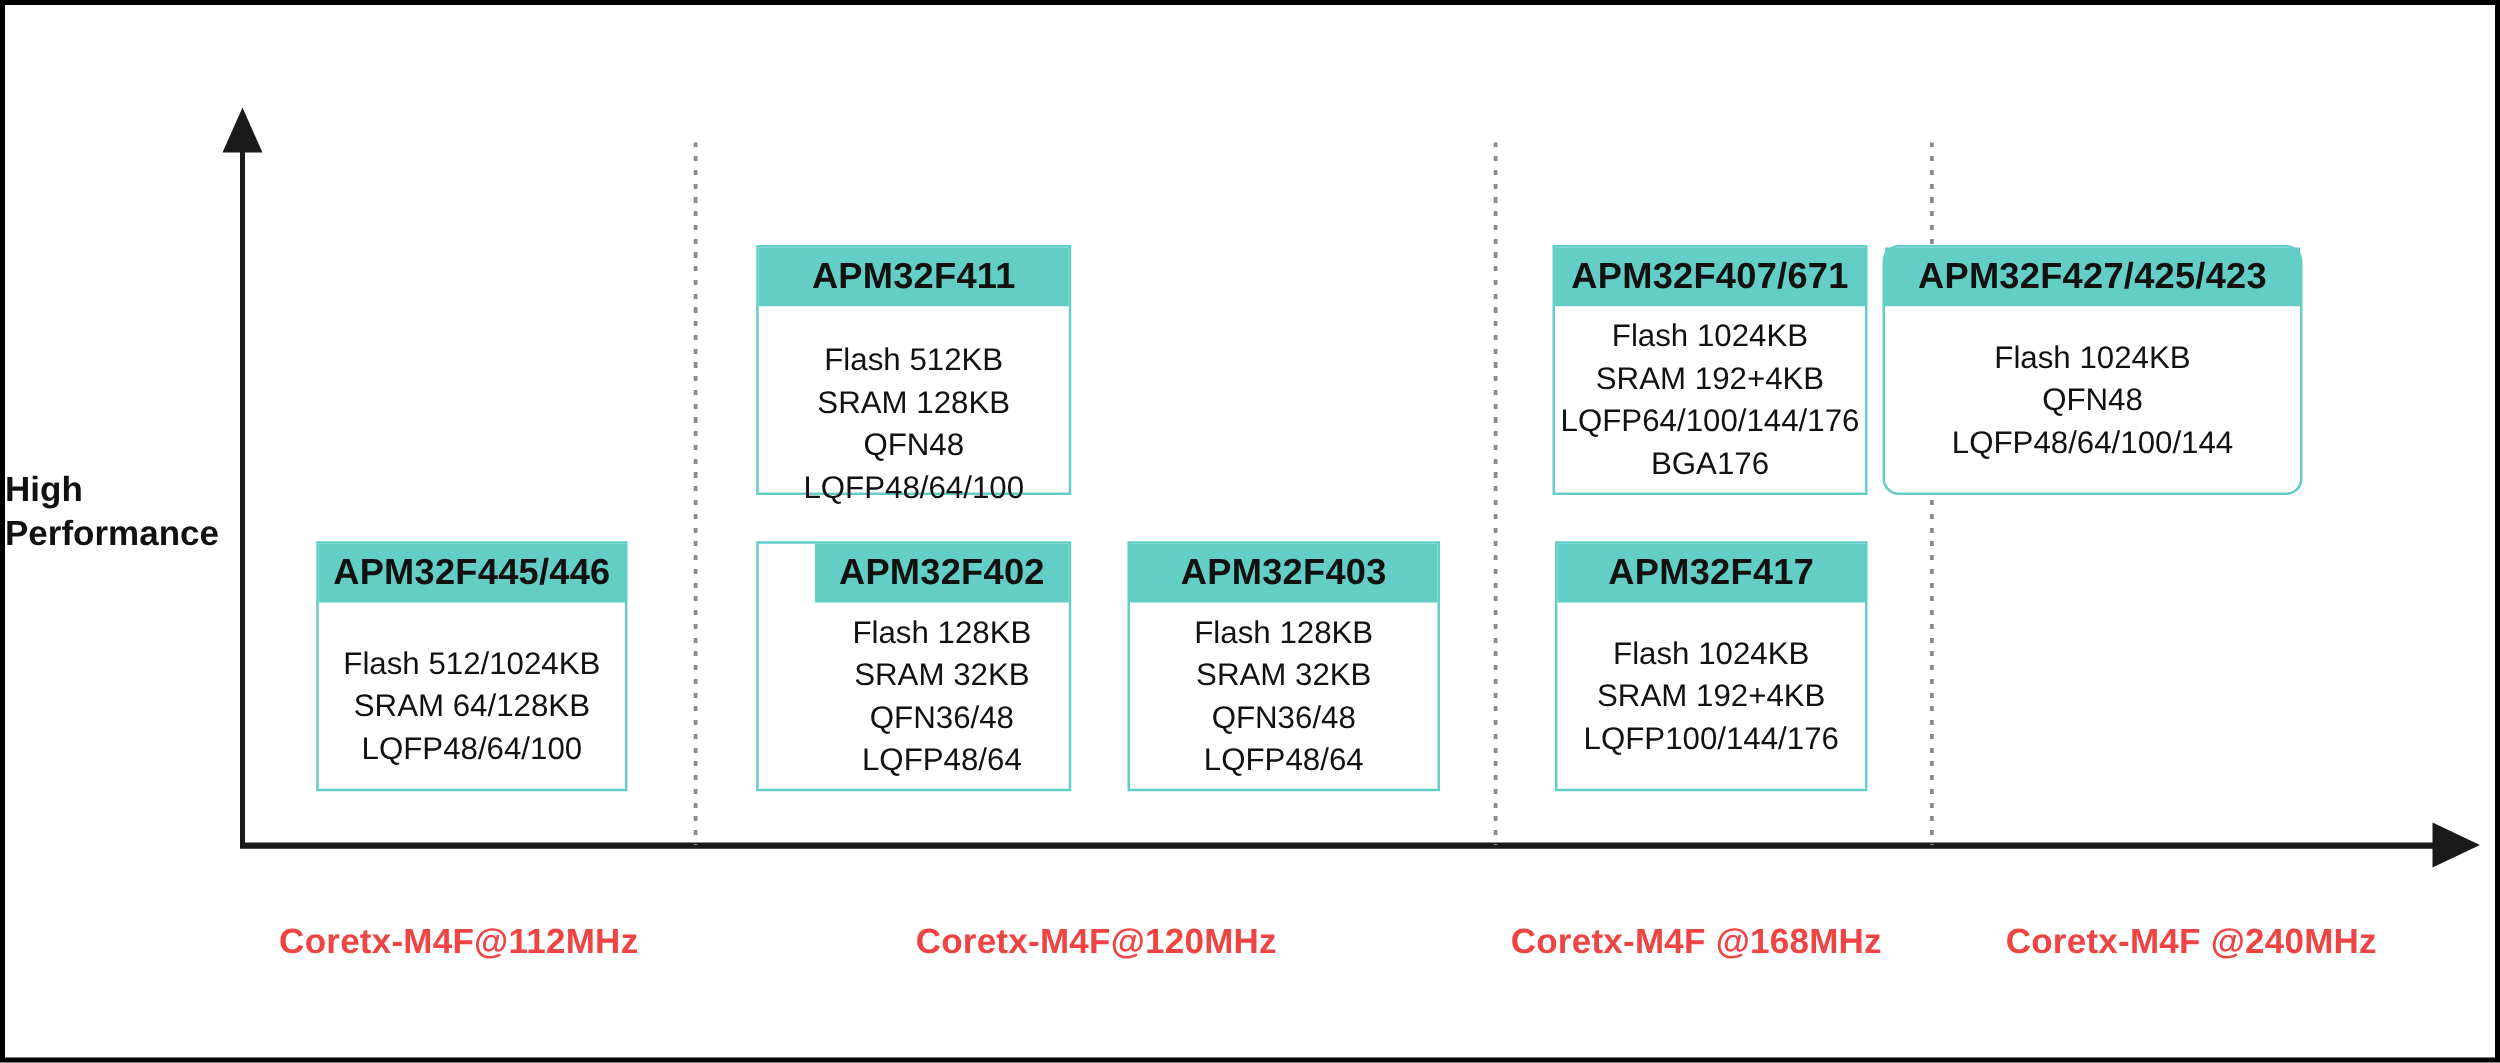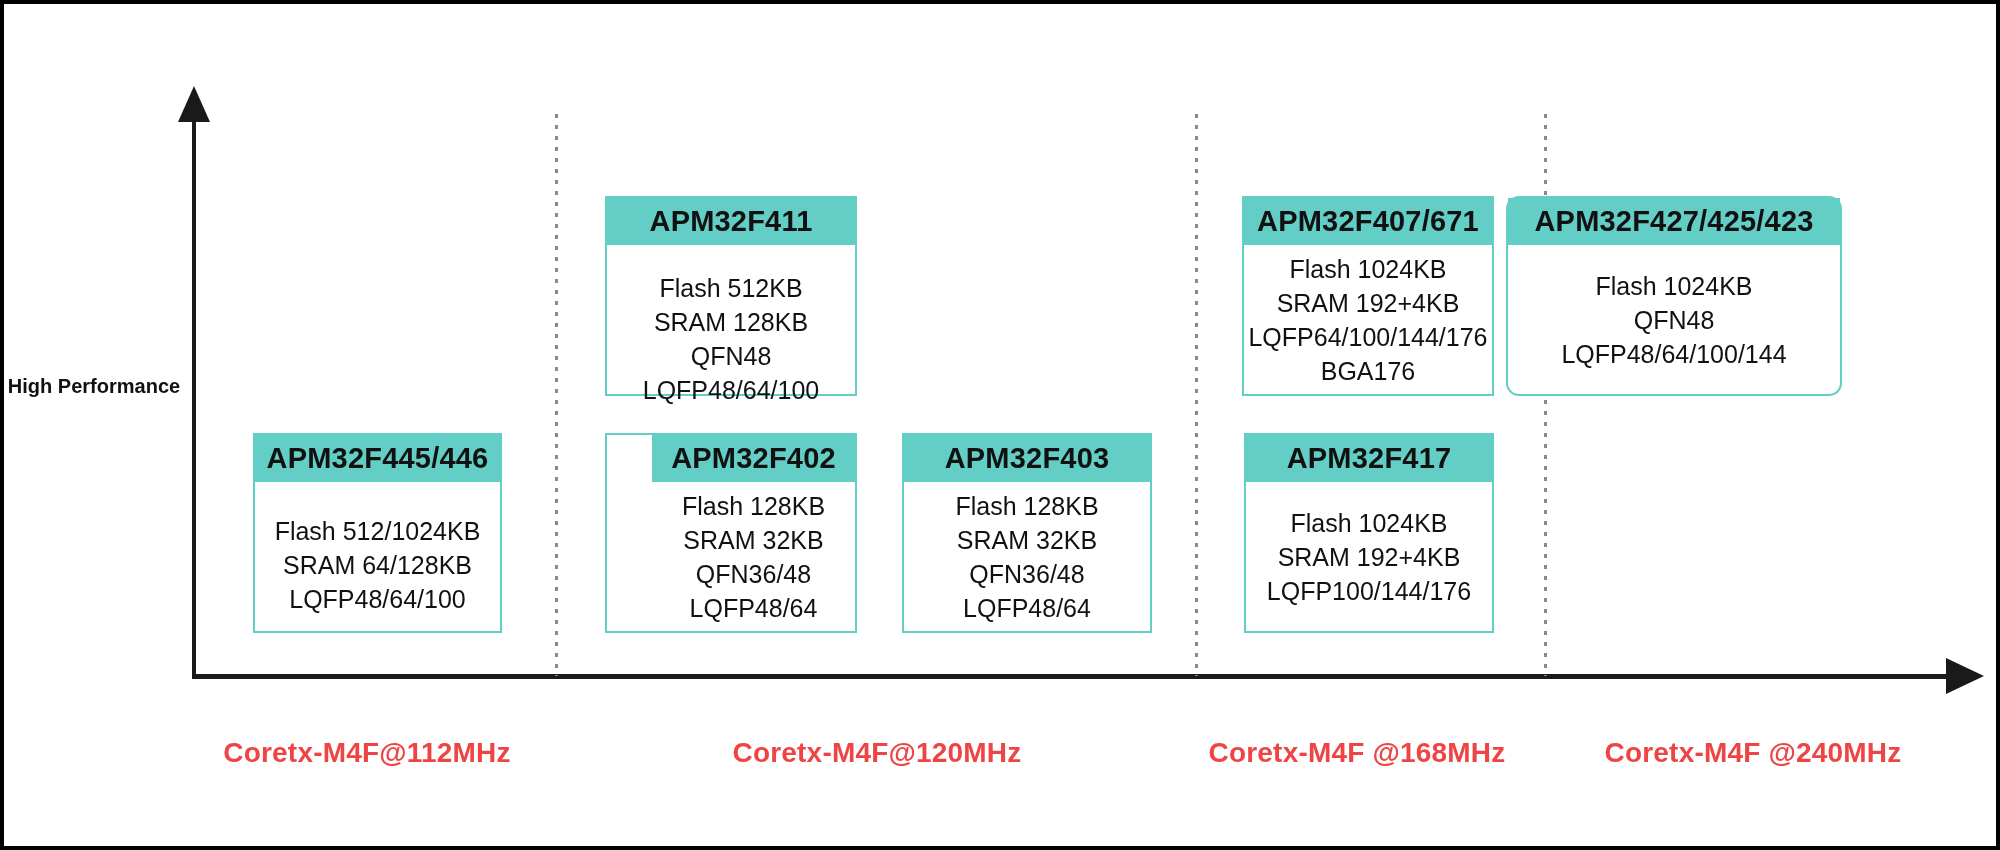--- a/index.html
+++ b/index.html
@@ -41,22 +41,22 @@
     width: 0; height: 0;
     border-top: 18px solid transparent;
     border-bottom: 18px solid transparent;
     border-left: 38px solid #1a1a1a;
   }
 
   .y-axis-label {
     position: absolute;
     left: 0; top: 370px;
     width: 180px;
-    text-align: center;
-    font-size: 20px;
+    text-align: left;
+    font-size: 28px;
     font-weight: 600;
     line-height: 1.25;
     color: #111111;
   }
 
   
   .separator {
     position: absolute;
     top: 110px;
     width: 3px; height: 562px;

